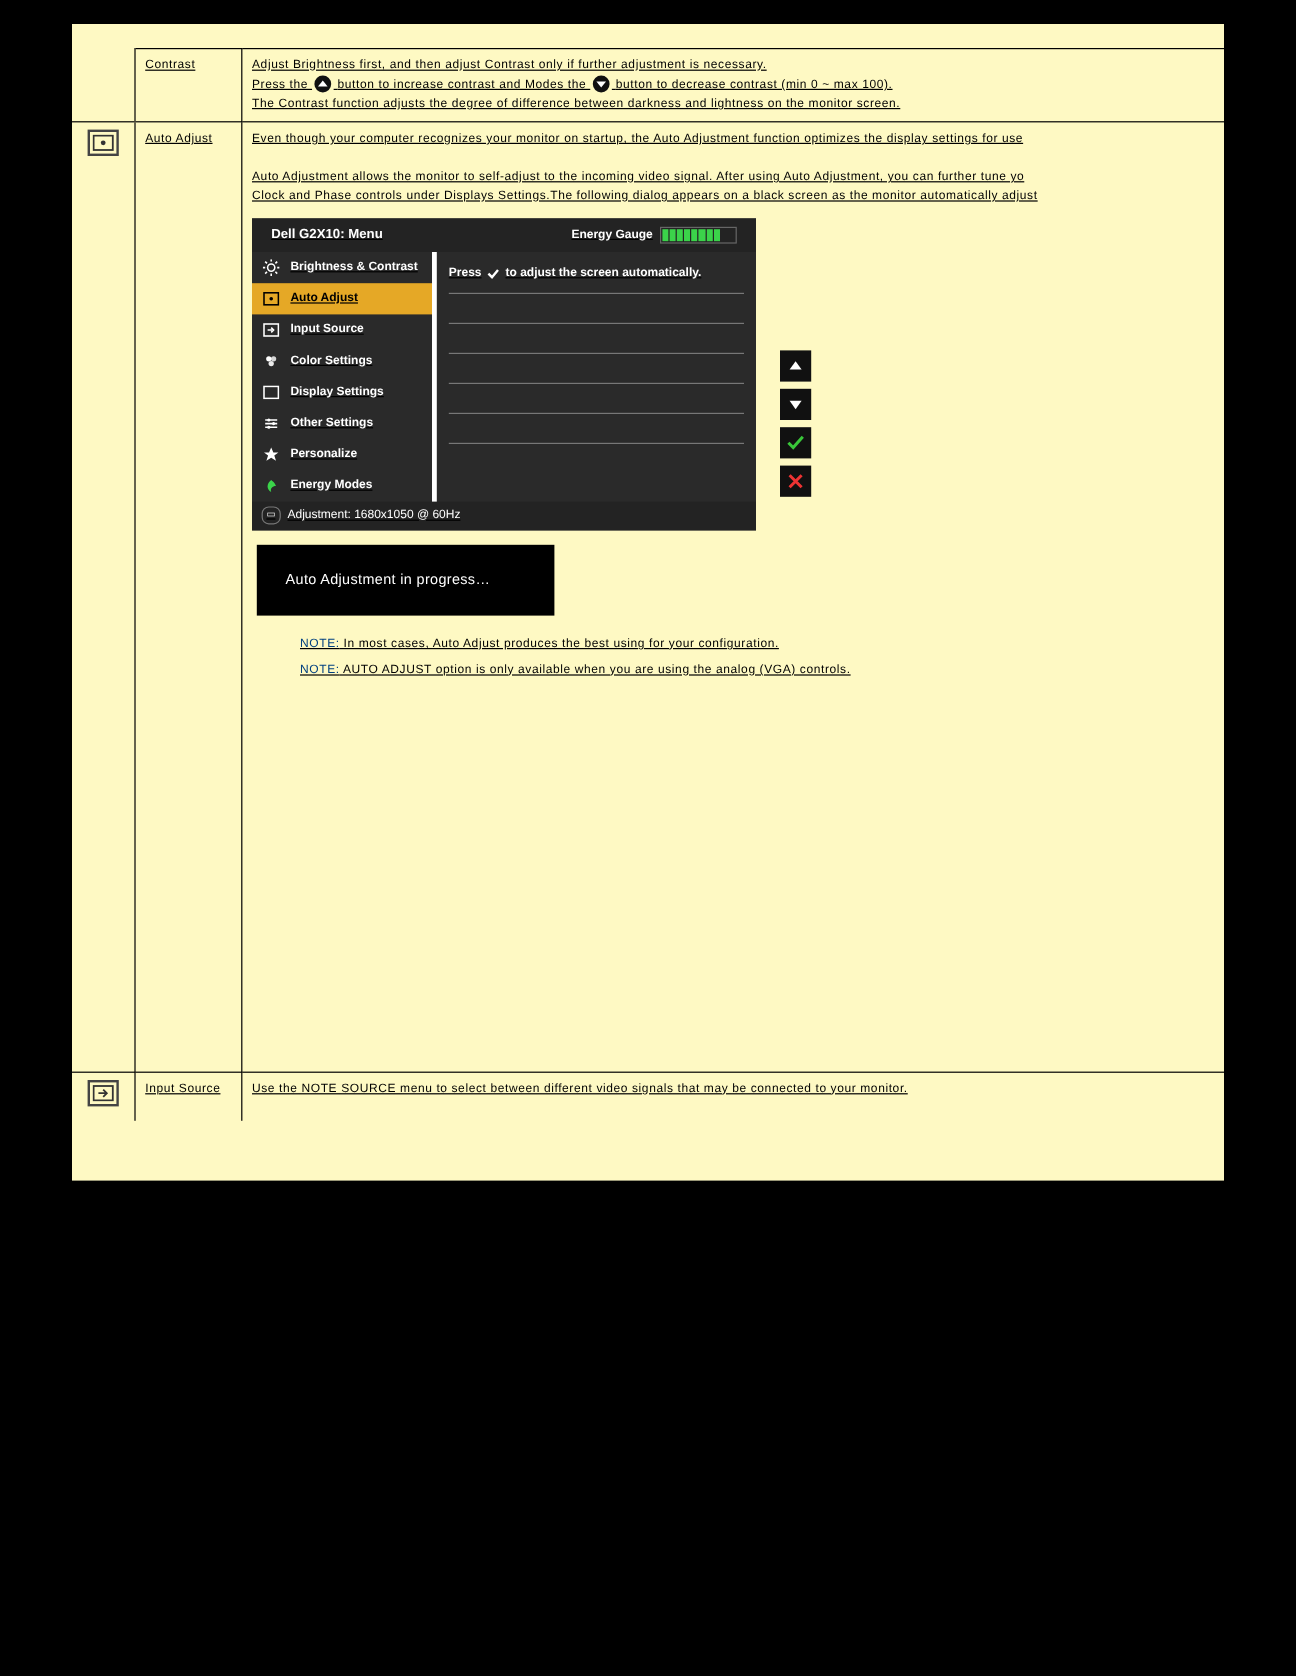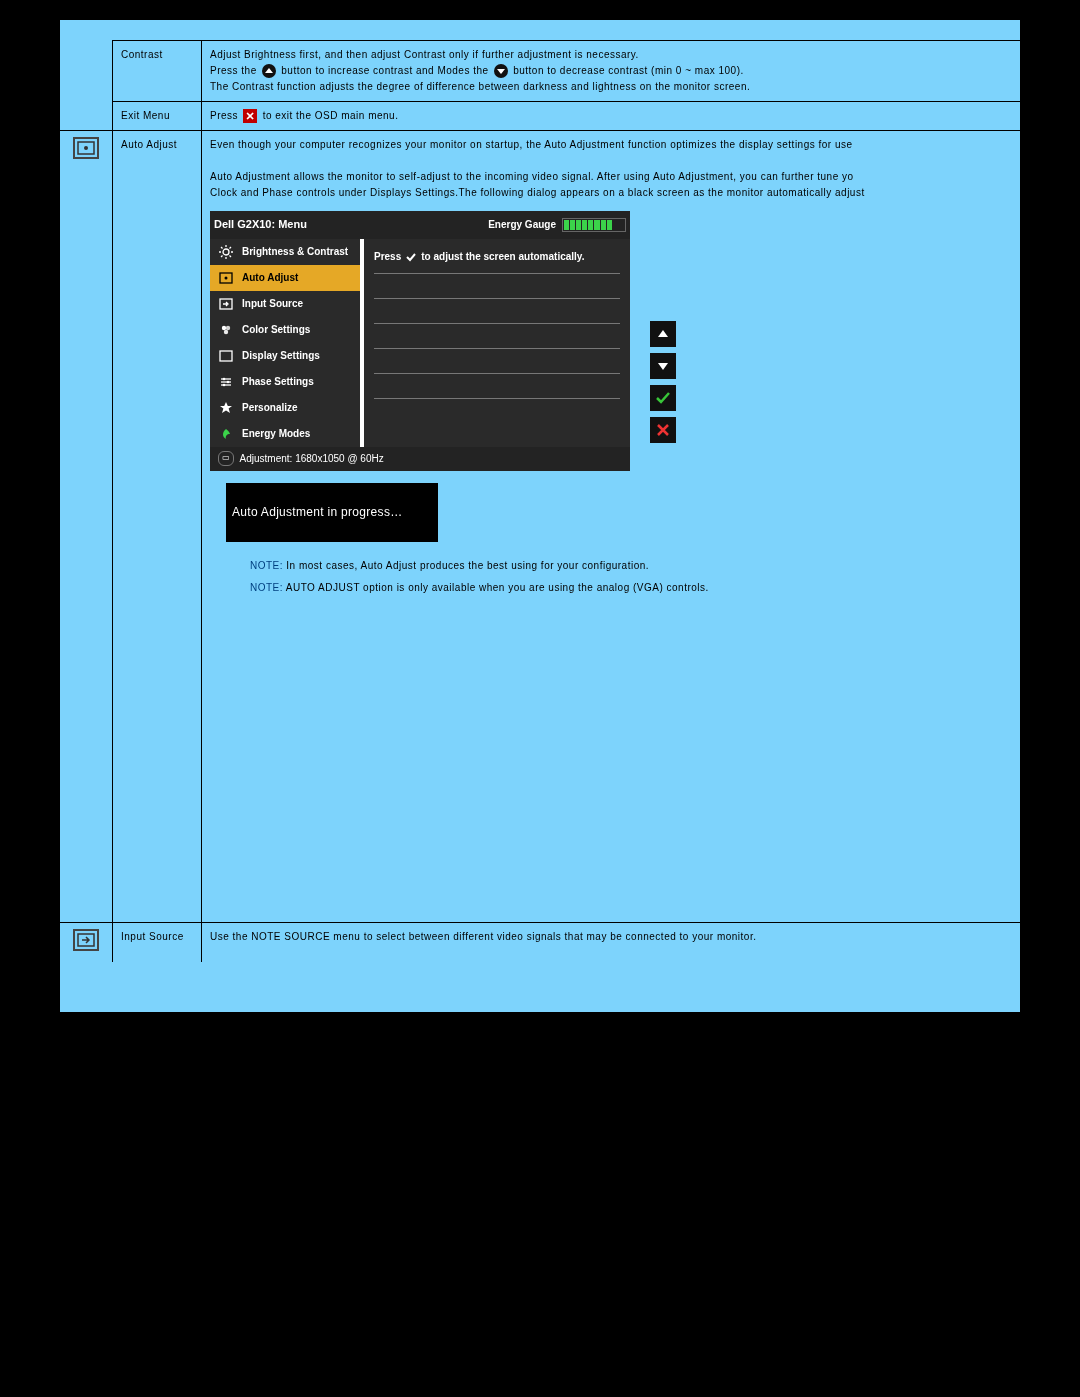--- a/index.html
+++ b/index.html
@@ -6,23 +6,24 @@
     margin: 0;
     padding: 0;
     background: #000;
     width: 1080px;
     font-family: Verdana, Arial, sans-serif;
     font-size: 10px;
     letter-spacing: 0.5px;
     color: #000;
   }
   .page-wrap {
-    background: #7dd3fc;
+    background: #fef9c3;
     margin: 20px 60px 0 60px;
     padding: 20px 0 50px 0;
+    text-decoration: underline;
   }
   table.doc {
     border-collapse: collapse;
     width: 100%;
   }
   table.doc td {
     border: 1px solid #000;
     padding: 6px 8px;
     vertical-align: top;
     font-size: 10px;
@@ -62,21 +63,21 @@
   .osd {
     width:420px;
     background:#2a2a2a;
     font-family:Arial, sans-serif;
     font-size:10px;
     letter-spacing:0;
     color:#fff;
   }
   .osd-header {
     background:#232323;
-    padding:5px 4px;
+    padding:5px 16px;
     display:flex;
     justify-content:space-between;
     align-items:center;
     font-weight:bold;
     font-size:11px;
   }
   .energy-gauge { display:flex; align-items:center; font-size:10px; }
   .gauge-box {
     margin-left:6px;
     border:1px solid #666;
@@ -113,24 +114,24 @@
     width:26px; height:26px;
     background:#111;
     display:flex; align-items:center; justify-content:center;
   }
   .side-btn.ok { color:#39c639; }
   .side-btn.cancel { color:#e33; }
   .side-btn svg { display:block; }
 
   .progress-box {
     background:#000; color:#fff;
-    padding:20px 6px; width:200px;
+    padding:20px 24px; width:200px;
     font-size:12px;
     letter-spacing:0.3px;
-    margin:10px 0 16px 16px;
+    margin:10px 0 16px 4px;
   }
 </style>
 </head>
 <body>
 
 <div class="page-wrap">
 <table class="doc">
 
 <tbody>
         <tr>
@@ -148,29 +149,20 @@
     <span class="inline-btn">
       <svg width="14" height="14" viewBox="0 0 14 14">
                 <path d="M7 10 L11 5 L3 5 Z" fill="#fff"></path>
               </svg>
     </span>
     <span> button to decrease contrast (min 0 ~ max 100).</span><br>
     <span>The Contrast function adjusts the degree of difference between darkness and lightness on the monitor screen.</span>
   </td>
 </tr>
 
-<tr>
-  <td class="icon-col" style="border-top:none; border-left:none; border-bottom:none;"></td>
-  <td class="label-col">Exit Menu</td>
-  <td style="border-right:none;">
-    <span>Press </span>
-    <span class="inline-x">✕</span>
-    <span> to exit the OSD main menu.</span>
-  </td>
-</tr>
 
 <tr>
   <td class="icon-col" style="border-left:none;">
     <span class="row-icon-box">
       <svg width="18" height="14" viewBox="0 0 18 14">
                 <rect x="1" y="1" width="16" height="12" fill="none" stroke="#333" stroke-width="1.5"></rect>
                 <circle cx="9" cy="7" r="2" fill="#333"></circle>
               </svg>
     </span>
   </td>
@@ -265,21 +257,21 @@
                             <line x1="2" y1="6" x2="12" y2="6"></line>
                             <line x1="2" y1="9" x2="12" y2="9"></line>
                           </g>
                           <g fill="#fff">
                             <circle cx="5" cy="3" r="1.3"></circle>
                             <circle cx="9" cy="6" r="1.3"></circle>
                             <circle cx="5" cy="9" r="1.3"></circle>
                           </g>
                         </svg>
                       </span>
-              <span>Phase Settings</span>
+              <span>Other Settings</span>
             </div>
             <div class="osd-item">
               <span class="oicon">
                         <svg width="14" height="14" viewBox="0 0 14 14">
                           <path d="M7 1 L8.8 5 L13 5 L9.6 7.6 L11 12 L7 9.4 L3 12 L4.4 7.6 L1 5 L5.2 5 Z" fill="#fff"></path>
                         </svg>
                       </span>
               <span>Personalize</span>
             </div>
             <div class="osd-item">

